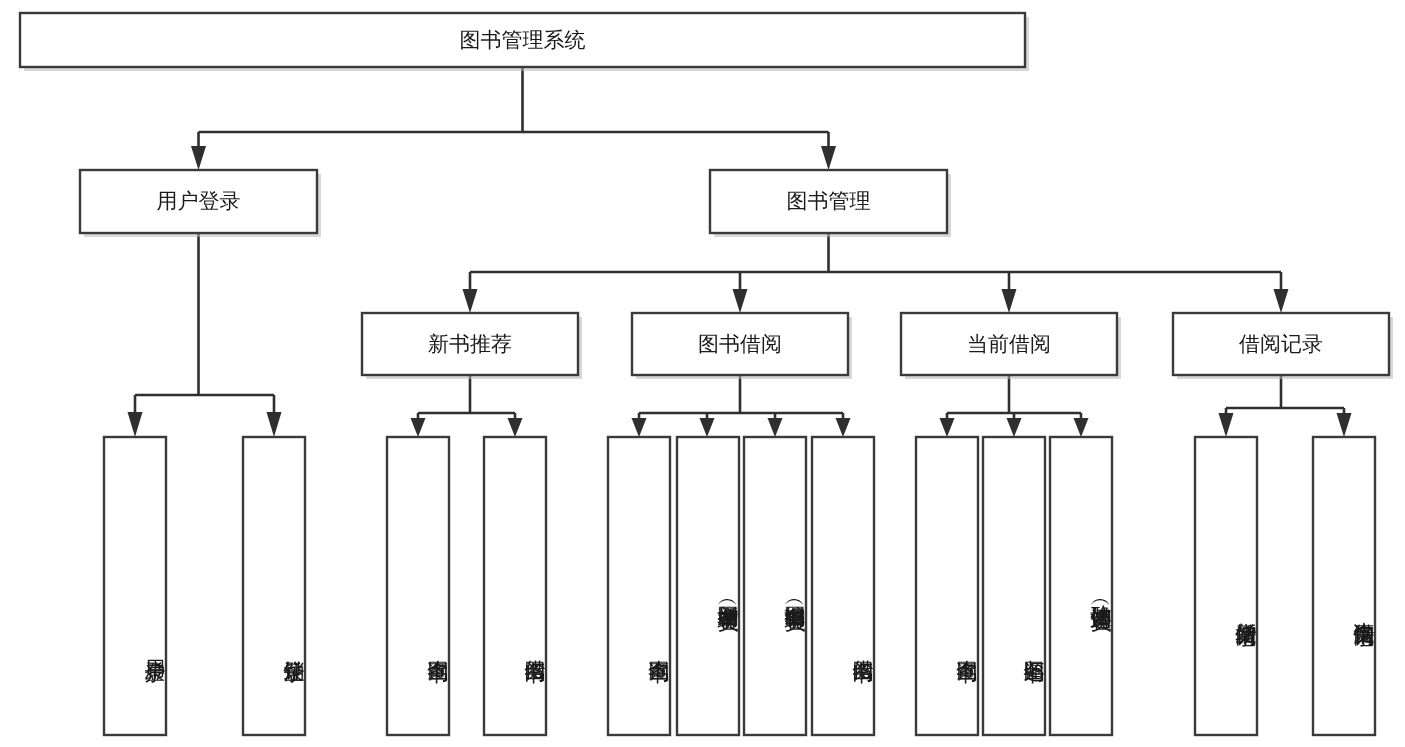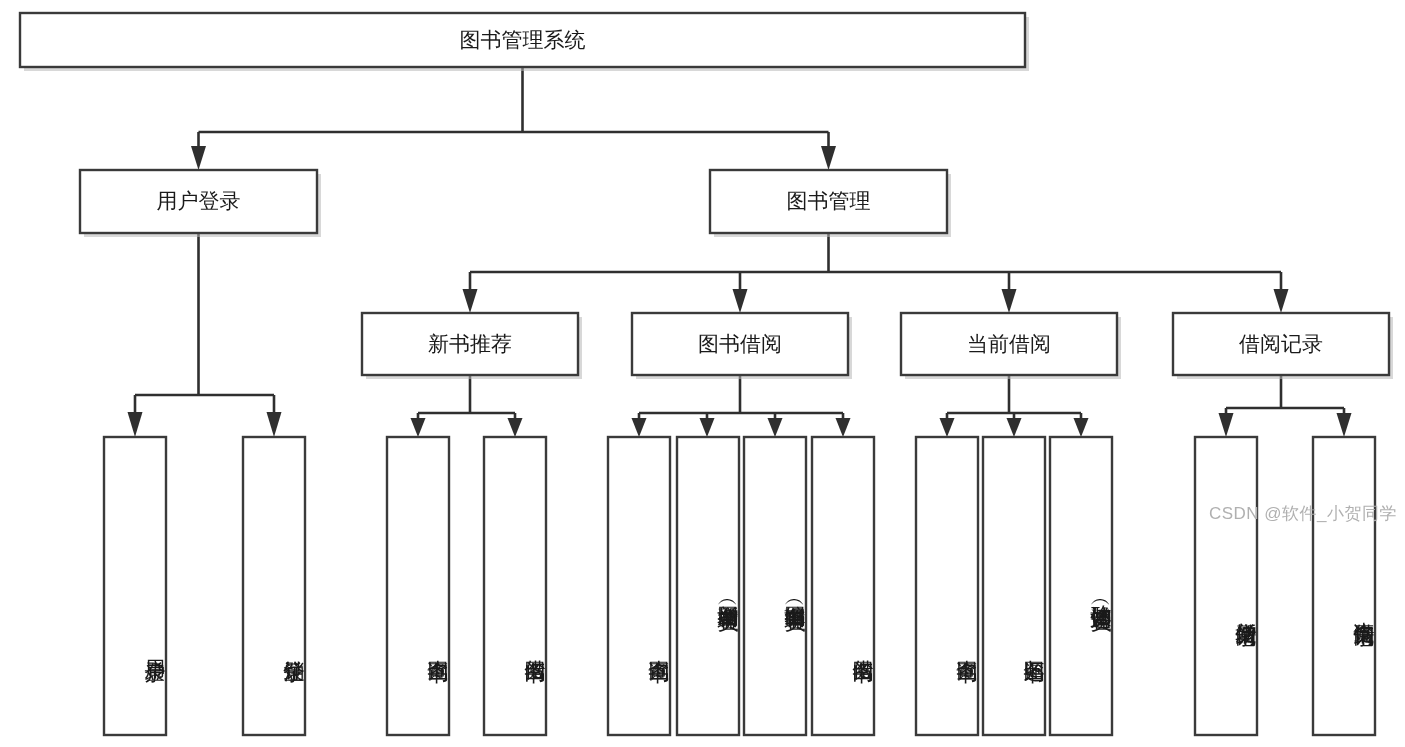--- a/index.html
+++ b/index.html
@@ -221,15 +221,14 @@
   <div class="node-label-v" style="left:608px; top:447px; width:62px; height:280px; padding-top:58px;">查询图书</div>
   <div class="node-label-v" style="left:677px; top:447px; width:62px; height:282px; padding-top:4px;">新增图书（管理员）</div>
   <div class="node-label-v" style="left:744px; top:447px; width:62px; height:282px; padding-top:4px;">编辑图书（管理员）</div>
   <div class="node-label-v" style="left:812px; top:447px; width:62px; height:280px; padding-top:58px;">借阅图书</div>
   <div class="node-label-v" style="left:916px; top:447px; width:62px; height:280px; padding-top:58px;">查询图书</div>
   <div class="node-label-v" style="left:983px; top:447px; width:62px; height:280px; padding-top:58px;">归还图书</div>
   <div class="node-label-v" style="left:1050px; top:447px; width:62px; height:282px; padding-top:4px;">确认归还（管理员）</div>
   <div class="node-label-v" style="left:1195px; top:447px; width:62px; height:282px; padding-top:20px;">新增借阅记录</div>
   <div class="node-label-v" style="left:1313px; top:447px; width:62px; height:282px; padding-top:20px;">查询借阅记录</div>
 
-  <div class="watermark">CSDN @软件_小贺同学</div>
 
 </div>
 
 </body></html>

